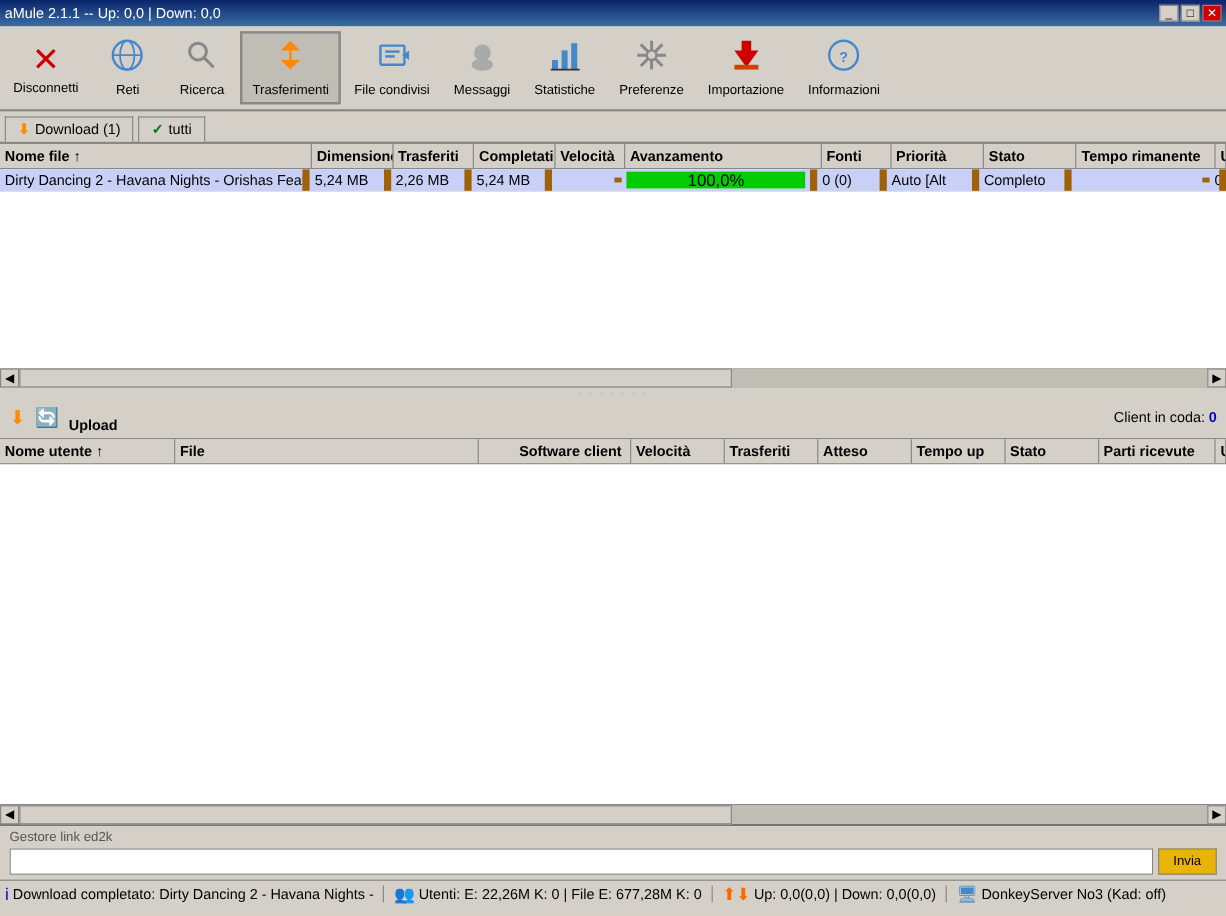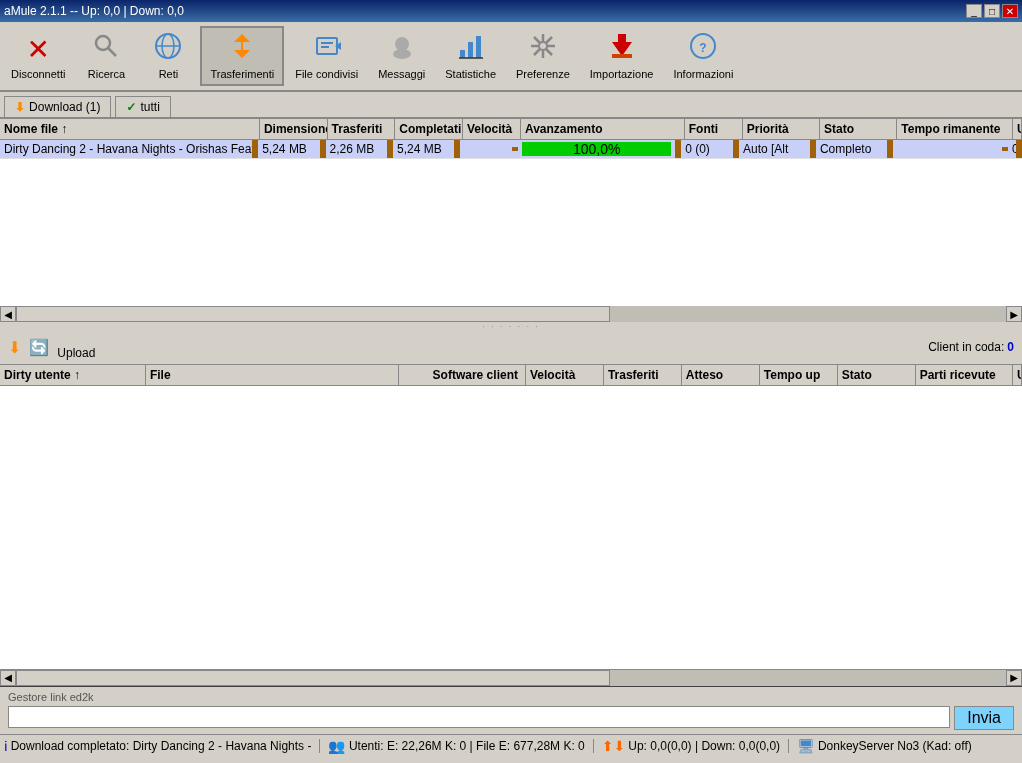--- a/index.html
+++ b/index.html
@@ -197,21 +197,21 @@
     #upload-panel { background: #d4d0c8; }
     #upload-header {
       display: flex;
       align-items: center;
       padding: 4px 8px;
       background: #d4d0c8;
       border-bottom: 1px solid #888;
       justify-content: space-between;
     }
     #upload-left { display: flex; align-items: center; gap: 8px; }
-    #upload-label { font-size: 12px; font-weight: normal; margin-top: 12px; }
+    #upload-label { font-size: 12px; font-weight: bold; margin-top: 12px; }
     #queue-info { font-size: 11px; }
     .queue-count { color: #0000cc; font-weight: bold; }
 
     
     #up-table-header .th-uname { width: 150px; }
     #up-table-header .th-ufile { width: 260px; }
     #up-table-header .th-uclient { width: 100px; margin-left: 30px; }
     #up-table-header .th-uspeed { width: 80px; }
     #up-table-header .th-utransferred { width: 80px; }
     #up-table-header .th-uwaiting { width: 80px; }
@@ -246,24 +246,24 @@
     #ed2k-input {
       flex: 1;
       height: 22px;
       border: 1px solid #888;
       background: white;
       padding: 2px 4px;
       font-size: 11px;
     }
     #ed2k-send-btn {
       padding: 2px 12px;
-      background: #7dd3fc;
+      background: #eab308;
       border: 1px solid #888;
       cursor: pointer;
-      font-size: 16px;
+      font-size: 11px;
     }
 
     
     #statusbar {
       background: #d4d0c8;
       border-top: 1px solid #888;
       height: 22px;
       display: flex;
       align-items: center;
       padding: 0 4px;
@@ -298,36 +298,36 @@
 <div id="toolbar">
 
   <div class="toolbar-btn">
     <div class="toolbar-icon" style="color:#cc0000; font-size:28px;">✕</div>
     <span class="toolbar-label">Disconnetti</span>
   </div>
 
   <div class="toolbar-btn">
     <div class="toolbar-icon">
       <svg width="28" height="28" viewBox="0 0 28 28">
-        <circle cx="11" cy="11" r="7" fill="none" stroke="#888" stroke-width="2.5"></circle>
-        <line x1="16" y1="16" x2="24" y2="24" stroke="#888" stroke-width="2.5"></line>
-      </svg>
-    </div>
-    <span class="toolbar-label">Ricerca</span>
-  </div>
-
-  <div class="toolbar-btn">
-    <div class="toolbar-icon">
-      <svg width="28" height="28" viewBox="0 0 28 28">
         <circle cx="14" cy="14" r="12" fill="none" stroke="#4488cc" stroke-width="2"></circle>
         <ellipse cx="14" cy="14" rx="6" ry="12" fill="none" stroke="#4488cc" stroke-width="1.5"></ellipse>
         <line x1="2" y1="14" x2="26" y2="14" stroke="#4488cc" stroke-width="1.5"></line>
       </svg>
     </div>
     <span class="toolbar-label">Reti</span>
+  </div>
+
+  <div class="toolbar-btn">
+    <div class="toolbar-icon">
+      <svg width="28" height="28" viewBox="0 0 28 28">
+        <circle cx="11" cy="11" r="7" fill="none" stroke="#888" stroke-width="2.5"></circle>
+        <line x1="16" y1="16" x2="24" y2="24" stroke="#888" stroke-width="2.5"></line>
+      </svg>
+    </div>
+    <span class="toolbar-label">Ricerca</span>
   </div>
 
   <div class="toolbar-btn active">
     <div class="toolbar-icon">
       <svg width="28" height="28" viewBox="0 0 28 28">
         <polygon points="14,2 22,10 6,10" fill="#ff8800"></polygon>
         <polygon points="14,26 22,18 6,18" fill="#ff8800"></polygon>
         <line x1="14" y1="10" x2="14" y2="18" stroke="#ff8800" stroke-width="2"></line>
       </svg>
     </div>
@@ -470,21 +470,21 @@
       <div style="color:#4488cc; font-size:16px; cursor:pointer;">🔄</div>
       <span id="upload-label">Upload</span>
     </div>
     <div id="queue-info">
       <span>Client in coda:</span>
       <span class="queue-count">0</span>
     </div>
   </div>
 
   <div class="table-header" id="up-table-header">
-    <div class="th th-uname">Dirty utente ↑</div>
+    <div class="th th-uname">Nome utente ↑</div>
     <div class="th th-ufile">File</div>
     <div class="th th-uclient">Software client</div>
     <div class="th th-uspeed">Velocità</div>
     <div class="th th-utransferred">Trasferiti</div>
     <div class="th th-uwaiting">Atteso</div>
     <div class="th th-uuptime">Tempo up</div>
     <div class="th th-ustatus">Stato</div>
     <div class="th th-uparts">Parti ricevute</div>
     <div class="th th-uuploaded">Uplc</div>
   </div>

